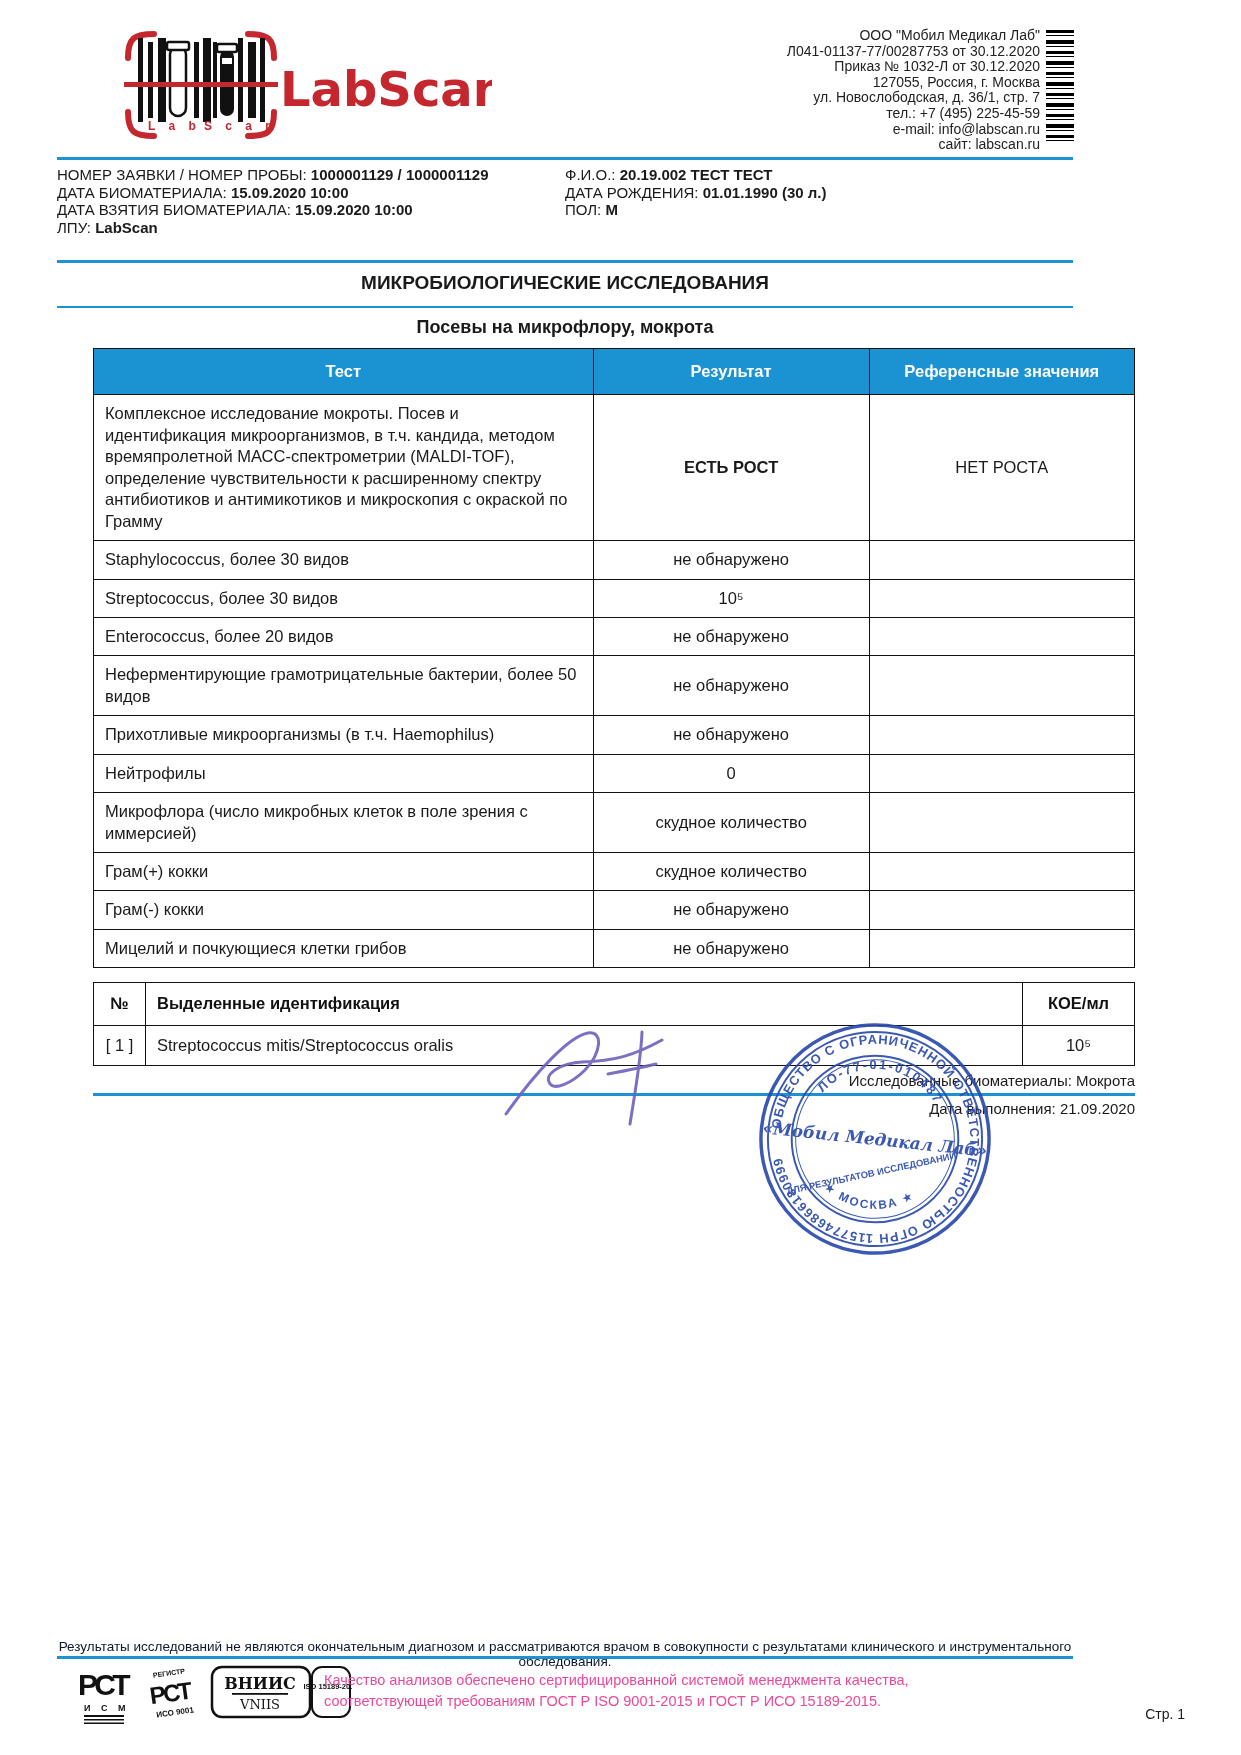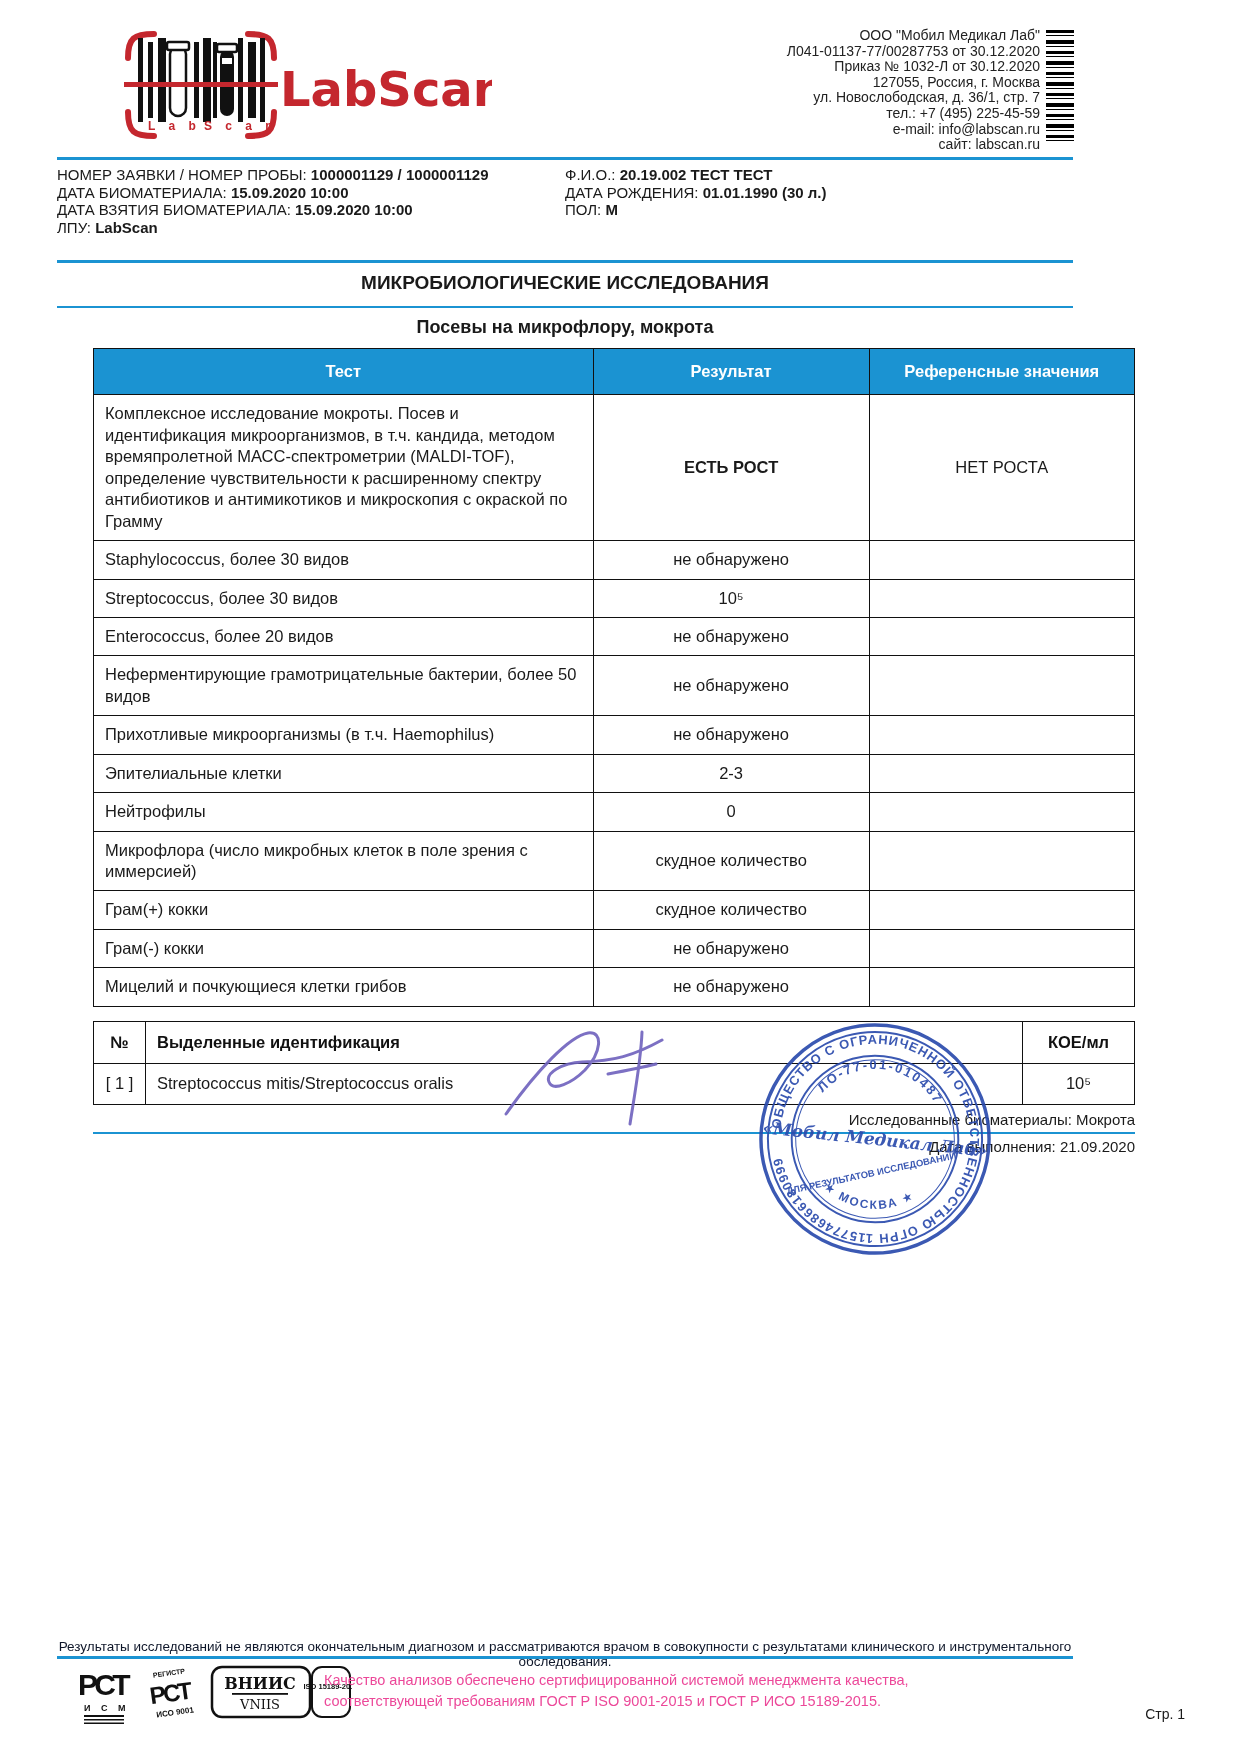--- a/index.html
+++ b/index.html
@@ -218,25 +218,20 @@
         <td>не обнаружено</td>
         <td></td>
       </tr>
 
       <tr>
         <td>Прихотливые микроорганизмы (в т.ч. Haemophilus)</td>
         <td>не обнаружено</td>
         <td></td>
       </tr>
 
-      <tr>
-        <td>Эпителиальные клетки</td>
-        <td>2-3</td>
-        <td></td>
-      </tr>
 
       <tr>
         <td>Нейтрофилы</td>
         <td>0</td>
         <td></td>
       </tr>
 
       <tr>
         <td>Микрофлора (число микробных клеток в поле зрения с иммерсией)</td>
         <td>скудное количество</td>

